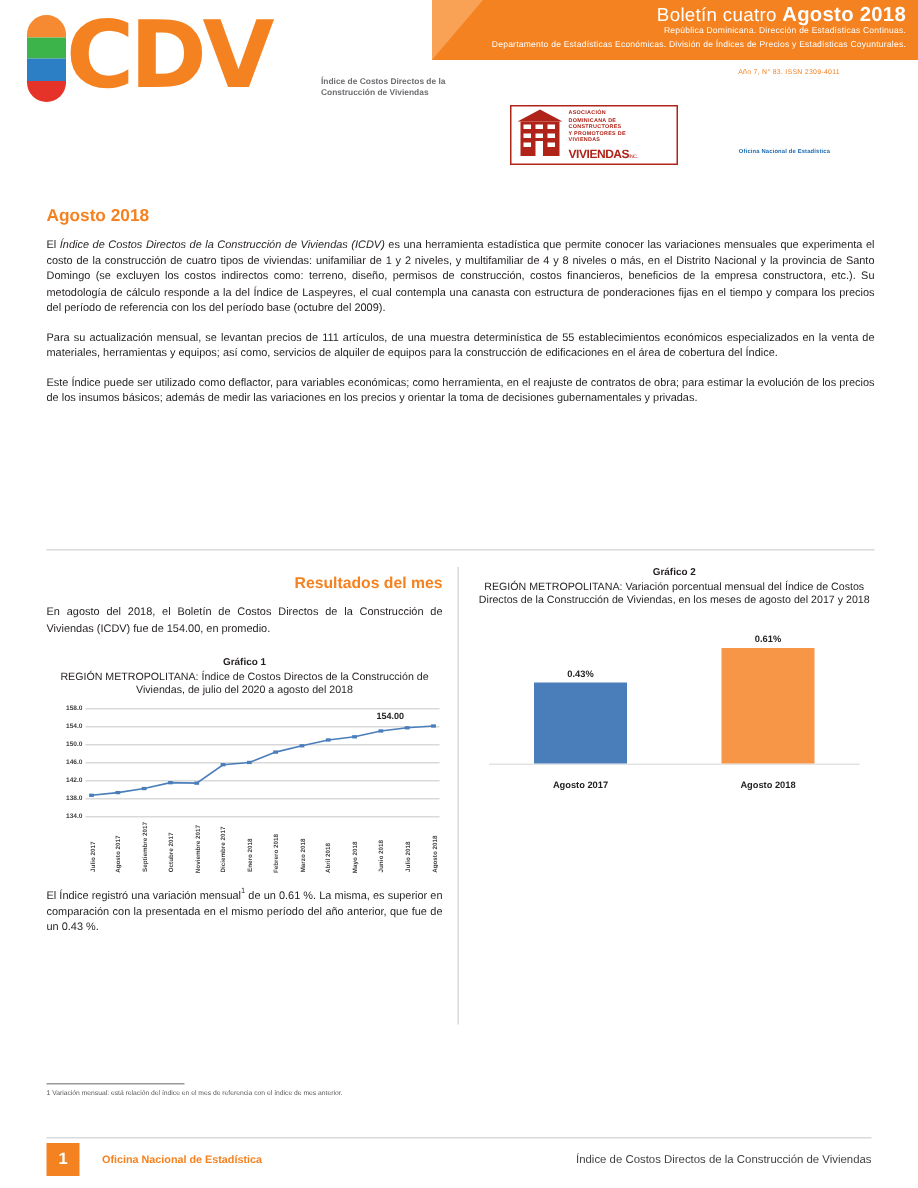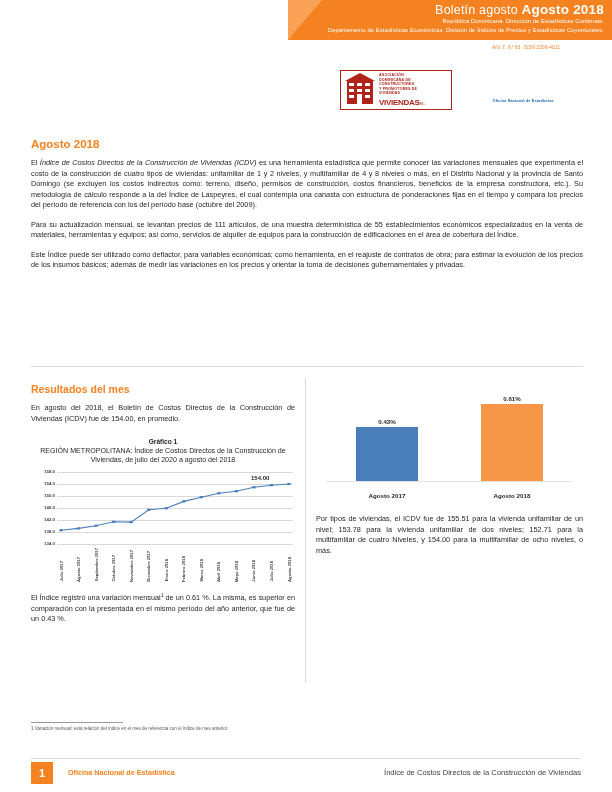--- a/index.html
+++ b/index.html
@@ -103,21 +103,21 @@
   }
   .vdivider {
     position: absolute; left: 305px; top: 378px; width: 1px; height: 305px;
     background: #d9dadb;
   }
 
   
   .col-left { position: absolute; left: 31px; top: 383px; width: 264px; }
   .col-right { position: absolute; left: 316px; top: 378px; width: 267px; }
 
-  .res-title { color: #f58220; font-size: 10.5px; font-weight: 700; margin-bottom: 8px; }
+  .res-title { color: #f58220; font-size: 10.5px; font-weight: 700; margin-bottom: 8px; text-align: right; }
   .res-p { font-size: 7.3px; line-height: 10.5px; text-align: justify; }
 
   .chart-cap { text-align: center; margin-top: 14px; }
   .chart-cap .g { font-size: 6.6px; font-weight: 700; display:block; margin-bottom:1.5px;}
   .chart-cap .t { font-size: 7.1px; line-height: 9.6px; display:block; }
 
   
   .linechart { position: relative; width: 264px; height: 112px; margin-top: 4px; }
   .lc-plot { position:absolute; left:26px; top:2px; right:2px; height:72px; }
   .lc-grid { position:absolute; left:0; right:0; height:1px; background:#d9d9d9; }
@@ -159,23 +159,33 @@
   .foot-left { position:absolute; left:68px; top:16px; font-size:7.2px; color:#f58220; font-weight:600;}
   .foot-right { position:absolute; right:31px; top:16px; font-size:7.6px; color:#414042;}
 </style>
 </head>
 <body>
 
 <div class="page">
 
   <div class="header">
 
+    <div class="logo-block">
+      <div class="logo-mark">
+        <span class="lm1"></span>
+          <span class="lm2"></span>
+          <span class="lm3"></span>
+          <span class="lm4"></span>
+      </div>
+      <div class="logo-text">CDV</div>
+      <div class="logo-sub">Índice de Costos Directos de la Construcción de Viviendas</div>
+    </div>
 
     <div class="header-bar"></div>
-    <div class="hdr-title"><span>Boletín agosto </span><b>Agosto 2018</b></div>
+    <div class="hdr-title"><span>Boletín cuatro </span><b>Agosto 2018</b></div>
     <div class="hdr-l2">República Dominicana. Dirección de Estadísticas Continuas.</div>
     <div class="hdr-l3">Departamento de Estadísticas Económicas. División de Índices de Precios y Estadísticas Coyunturales.</div>
     <div class="hdr-issn">Año 7, N° 83. ISSN 2309-4011</div>
 
     <div class="acoprovi">
       <div class="ac-ico">
         <div class="ac-roof"></div>
         <div class="ac-body">
           <i style="left:2px;top:2px;width:5px;height:3px"></i>
           <i style="left:10px;top:2px;width:5px;height:3px"></i>
@@ -275,36 +285,39 @@
           <div class="lc-xlab" style="left: 211.962px;">Julio 2018</div>
           <div class="lc-xlab" style="left: 229.5px;">Agosto 2018</div>
         </div>
       <div class="lc-dataval" id="lc-lastval" style="left: 220px; top: 5px;">154.00</div>
     </div>
 
     <div class="note-p"><span id="vn-text">El Índice registró una variación mensual<sup>1</sup> de un 0.61 %. La misma, es superior en comparación con la presentada en el mismo período del año anterior, que fue de un 0.43 %.</span></div>
   </div>
 
   <div class="col-right">
+    <div class="chart-cap" style="margin-top:0">
+      <span class="g">Gráfico 2</span>
+      <span class="t">REGIÓN METROPOLITANA: Variación porcentual mensual del Índice de Costos Directos de la Construcción de Viviendas, en los meses de agosto del 2017 y 2018</span>
+    </div>
 
     <div class="barchart" id="barchart">
       <div class="bc-base"></div>
     <div class="bar" style="left: 40px; height: 54.0571px;">
           <div class="fill" style="height: 54.0571px; background: rgb(74, 126, 187);"></div>
           <div class="val" style="top: -9px;">0.43%</div>
           <div class="cat">Agosto 2017</div>
         </div>
         <div class="bar" style="left: 165px; height: 76.6857px;">
           <div class="fill" style="height: 76.6857px; background: rgb(247, 150, 70);"></div>
           <div class="val" style="top: -9px;">0.61%</div>
           <div class="cat">Agosto 2018</div>
         </div>
       </div>
 
-    <div class="right-p">Por tipos de viviendas, el ICDV fue de 155.51 para la vivienda unifamiliar de un nivel; 153.78 para la vivienda unifamiliar de dos niveles; 152.71 para la multifamiliar de cuatro Niveles, y 154.00 para la multifamiliar de ocho niveles, o más.</div>
   </div>
 
   <div class="footnote">1  Variación mensual: está relación del índice en el mes de referencia con el índice de mes anterior.</div>
 
   <div class="footer">
     <div class="footer-line"></div>
     <div class="pagebox">1</div>
     <div class="foot-left">Oficina Nacional de Estadística</div>
     <div class="foot-right">Índice de Costos Directos de la Construcción de Viviendas</div>
   </div>

